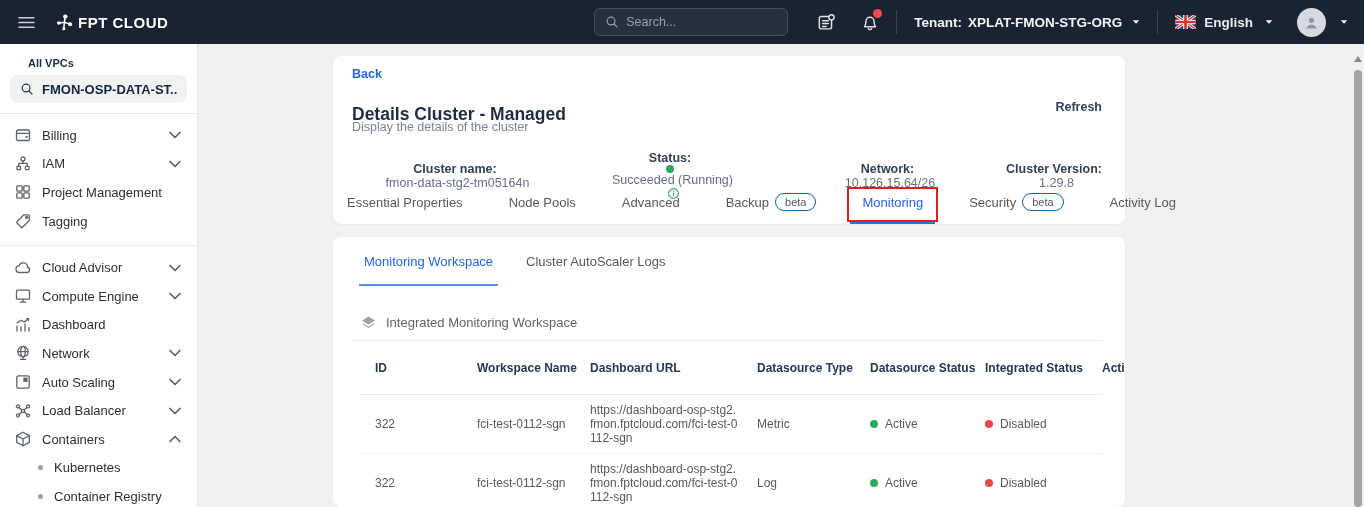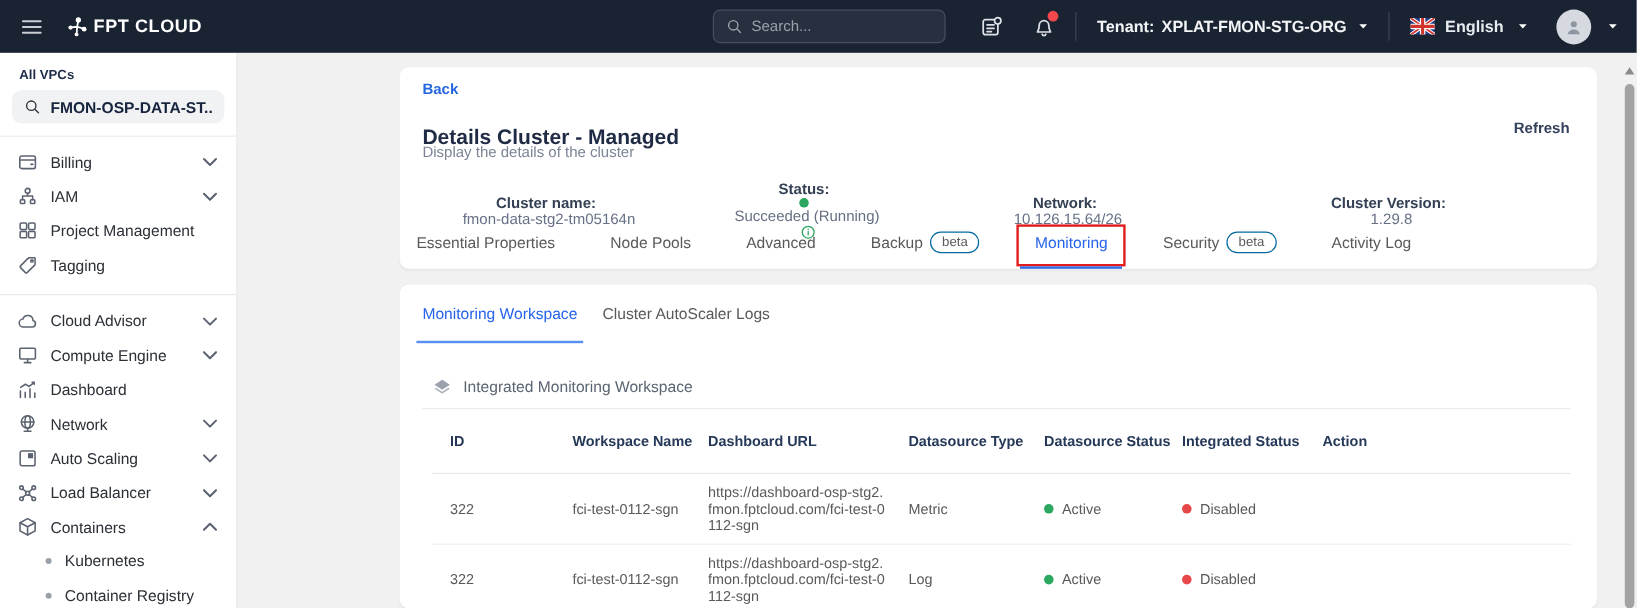--- a/index.html
+++ b/index.html
@@ -29,36 +29,36 @@
   .tenant { margin-left:17px; display:flex; align-items:center; gap:6px; font-size:13.5px; font-weight:600; color:#f2f4f6; white-space:nowrap; cursor:pointer; }
   .caret { width:10px; height:10px; color:#fff; margin-left:3px; }
   .lang { margin-left:17px; display:flex; align-items:center; gap:8px; font-size:13.5px; font-weight:600; cursor:pointer; }
   .flag { width:21px; height:14px; border-radius:1px; overflow:hidden; display:inline-flex; flex:none; }
   .avatar { margin-left:23px; width:29px; height:29px; border-radius:50%; background:#d6dae0; color:#8e96a2; display:flex; align-items:center; justify-content:center; cursor:pointer; }
   .avatar .icn { width:17px; height:17px; }
   .user-caret { margin-left:13px; margin-right:15px; cursor:pointer; }
 
   
   .sidebar { position:absolute; top:44px; left:0; width:198px; bottom:0; background:#fff; border-right:1px solid #e4e4e4; overflow:hidden; z-index:4; }
-  .vpc-label { margin:13px 0 6px 16px; font-size:11px; font-weight:700; color:#1d2b49; }
+  .vpc-label { margin:13px 0 6px 28px; font-size:11px; font-weight:700; color:#1d2b49; }
   .vpc-search { margin:0 10px; height:28px; border-radius:8px; background:#f1f2f4; display:flex; align-items:center; padding:0 10px; gap:8px; color:#30363f; cursor:pointer; }
   .vpc-search .icn { width:14px; height:14px; }
   .vpc-search-text { font-size:13px; font-weight:600; color:#16243d; white-space:nowrap; overflow:hidden; }
   .side-divider { border-top:1px solid #ebebeb; margin:10px 0 7px; }
   .side-list { margin-top:0; }
   .side-item { height:28.6px; display:flex; align-items:center; padding:0 13px 0 14px; gap:10px; cursor:pointer; }
   .side-item .icn { width:18px; height:18px; color:#5c6370; }
   .side-label { flex:1; font-size:13px; font-weight:500; color:#2b2f36; white-space:nowrap; overflow:hidden; }
   .chev { width:13px; height:13px; color:#5c6370; }
   .side-sub-item { height:28.6px; display:flex; align-items:center; padding-left:38px; gap:11px; cursor:pointer; }
   .bullet { width:5px; height:5px; border-radius:50%; background:#9aa0a8; flex:none; }
 
   
   .main { position:absolute; top:44px; left:199px; right:0; bottom:0; background:#f1f1f2; overflow:hidden; }
-  .card { position:absolute; left:134px; width:998px; background:#fff; border-radius:8px; box-shadow:0 1px 2px rgba(20,30,50,.04); }
+  .card { position:absolute; left:134px; width:792px; background:#fff; border-radius:8px; box-shadow:0 1px 2px rgba(20,30,50,.04); }
   .card-top { top:12px; height:168px; }
   .card-body { top:193px; height:270px; overflow:hidden; }
 
   .back { position:absolute; left:19px; top:11px; font-size:12.5px; font-weight:700; color:#2667e0; cursor:pointer; text-decoration:none; }
   .title { position:absolute; left:19px; top:48px; font-size:17.5px; font-weight:700; color:#1f2a44; }
   .subtitle { position:absolute; left:19px; top:64px; font-size:12.5px; color:#7b8494; }
   .refresh { position:absolute; right:23px; top:44px; font-size:12.5px; font-weight:700; color:#33415c; cursor:pointer; text-decoration:none; }
 
   .info-row { position:absolute; left:19px; right:10px; top:95px; display:grid; grid-template-columns:211px 219px 216px auto; font-size:12.5px; align-items:center; }
   .info-item { display:flex; align-items:center; white-space:nowrap;flex-direction:column; }
@@ -71,21 +71,21 @@
   .info-i { width:13px; height:13px; color:var(--status-green,#2ba75f); margin-left:2px; }
 
   .tabs { position:absolute; left:2px; right:0; bottom:0; height:44px; display:flex; align-items:stretch; gap:22px; }
   .tab { position:relative; display:flex; align-items:center; padding:0 12px; font-size:13px; font-weight:500; color:#595959; cursor:pointer; white-space:nowrap; }
   .tab.active .tab-label { color:var(--accent-blue,#2563eb); }
   .tab.active::after { content:""; position:absolute; left:0; right:0; bottom:0; height:2.5px; background:var(--underline-blue,#2f6ceb); }
   .beta-pill { margin-left:6px; font-size:11px; font-weight:400; color:#595959; border:1px solid #0369a1; border-radius:11px; padding:2.5px 9px; background:#fff; line-height:1; }
   .red-box { position:absolute; left:-3px; right:-3px; top:7px; bottom:2px; border:2.5px solid var(--annotation-red,#e11d1d); pointer-events:none; }
 
   .subtabs { display:flex; align-items:stretch; height:49px; padding-left:14px; gap:11px; }
-  .subtab { position:relative; display:flex; align-items:center; padding:0 5px; font-size:13px; font-weight:500; color:#595959; cursor:pointer; white-space:nowrap; }
+  .subtab { position:relative; display:flex; align-items:center; padding:0 5px; font-size:13px; font-weight:500; color:#595959; cursor:pointer; white-space:nowrap;margin-left:12px; }
   .subtab.active { color:var(--accent-blue,#2563eb); }
   .subtab.active::after { content:""; position:absolute; left:0; right:0; bottom:0; height:2px; background:#598ef5; }
 
   .section-head { margin:28px 22px 0 27px; display:flex; align-items:center; gap:9px; }
   .section-head .icn { width:17px; height:17px; color:#9aa2ad; }
   .section-title { font-size:13px; color:#5b6472; }
   .rule { margin:9px 22px 0 19px; border-top:1px solid #ececec; }
 
   .table { margin:0 22px 0 27px; font-size:12px; }
   .thead, .trow { display:grid; grid-template-columns:117px 113px 167px 113px 115px 117px 1fr; align-items:center; }

